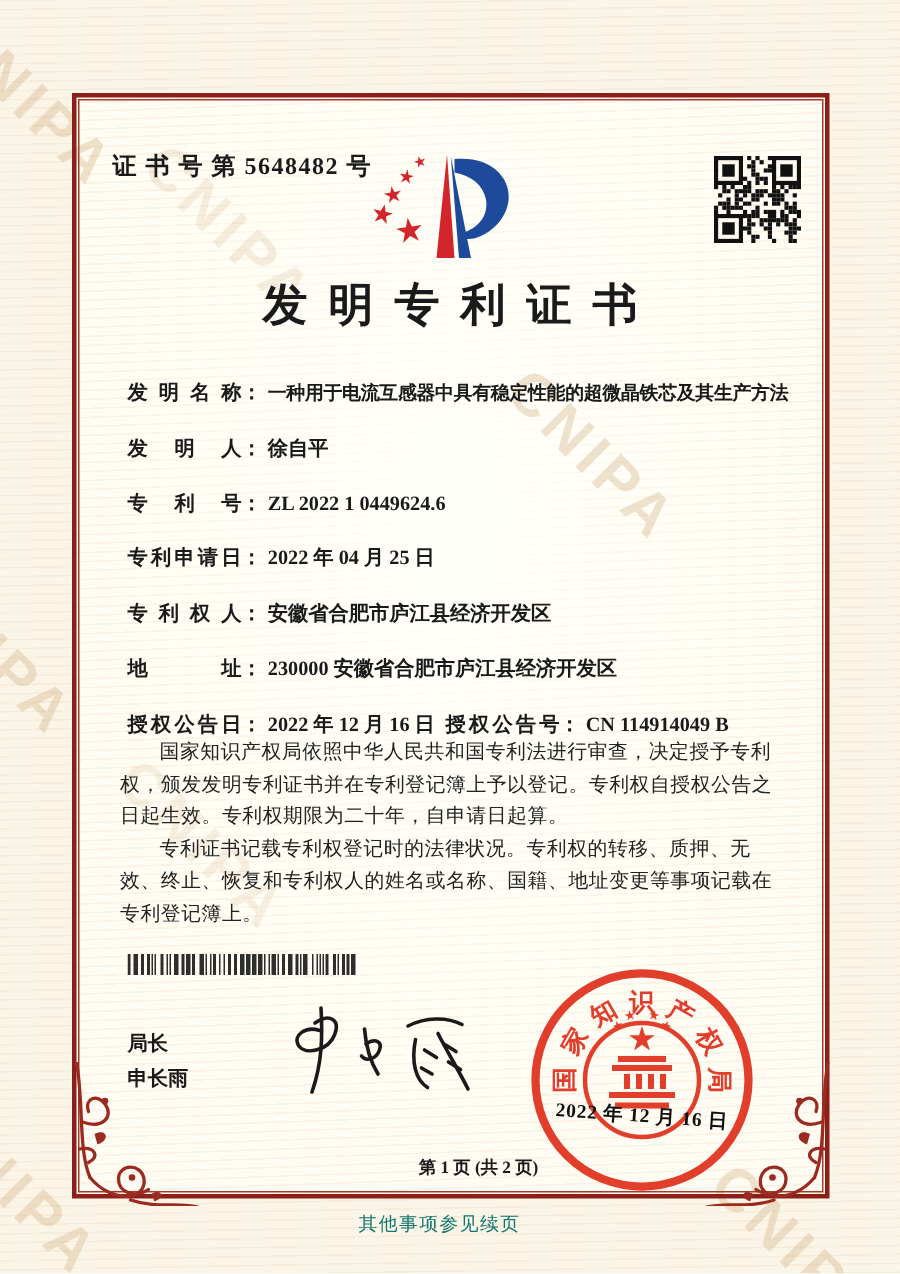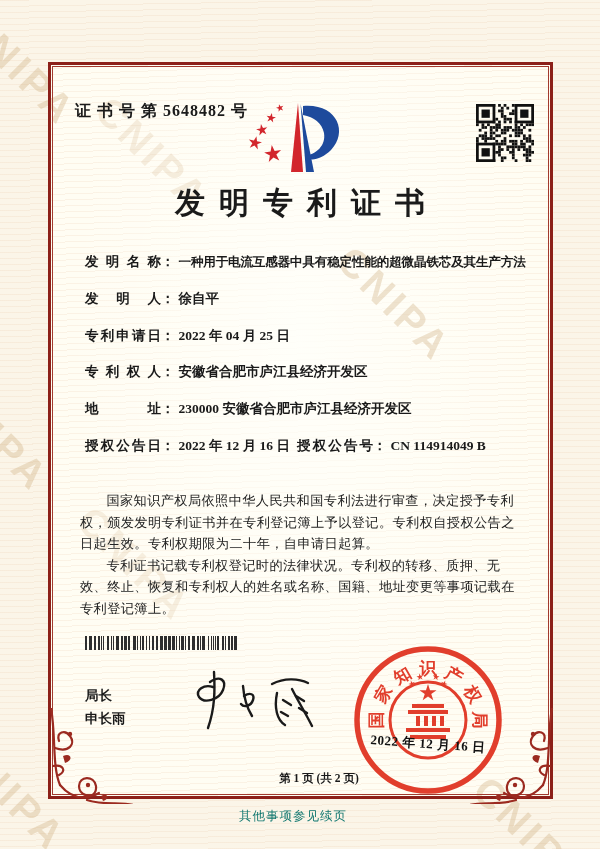--- a/index.html
+++ b/index.html
@@ -281,20 +281,23 @@
     <div class="title">发明专利证书</div>
 
     <div class="fields">
       <div class="frow tight">
         <span class="flabel">发明名称</span><span>：</span><span class="fvalue">一种用于电流互感器中具有稳定性能的超微晶铁芯及其生产方法</span>
       </div>
       <div class="frow">
         <span class="flabel">发明人</span><span>：</span><span class="fvalue">徐自平</span>
       </div>
       <div class="frow">
+        <span class="flabel">专利号</span><span>：</span><span class="fvalue">ZL 2022 1 0449624.6</span>
+      </div>
+      <div class="frow">
         <span class="flabel">专利申请日</span><span>：</span><span class="fvalue">2022 年 04 月 25 日</span>
       </div>
       <div class="frow">
         <span class="flabel">专利权人</span><span>：</span><span class="fvalue">安徽省合肥市庐江县经济开发区</span>
       </div>
       <div class="frow">
         <span class="flabel">地址</span><span>：</span><span class="fvalue">230000 安徽省合肥市庐江县经济开发区</span>
       </div>
       <div class="frow">
         <span class="flabel">授权公告日</span><span>：</span><span class="fvalue">2022 年 12 月 16 日</span>

